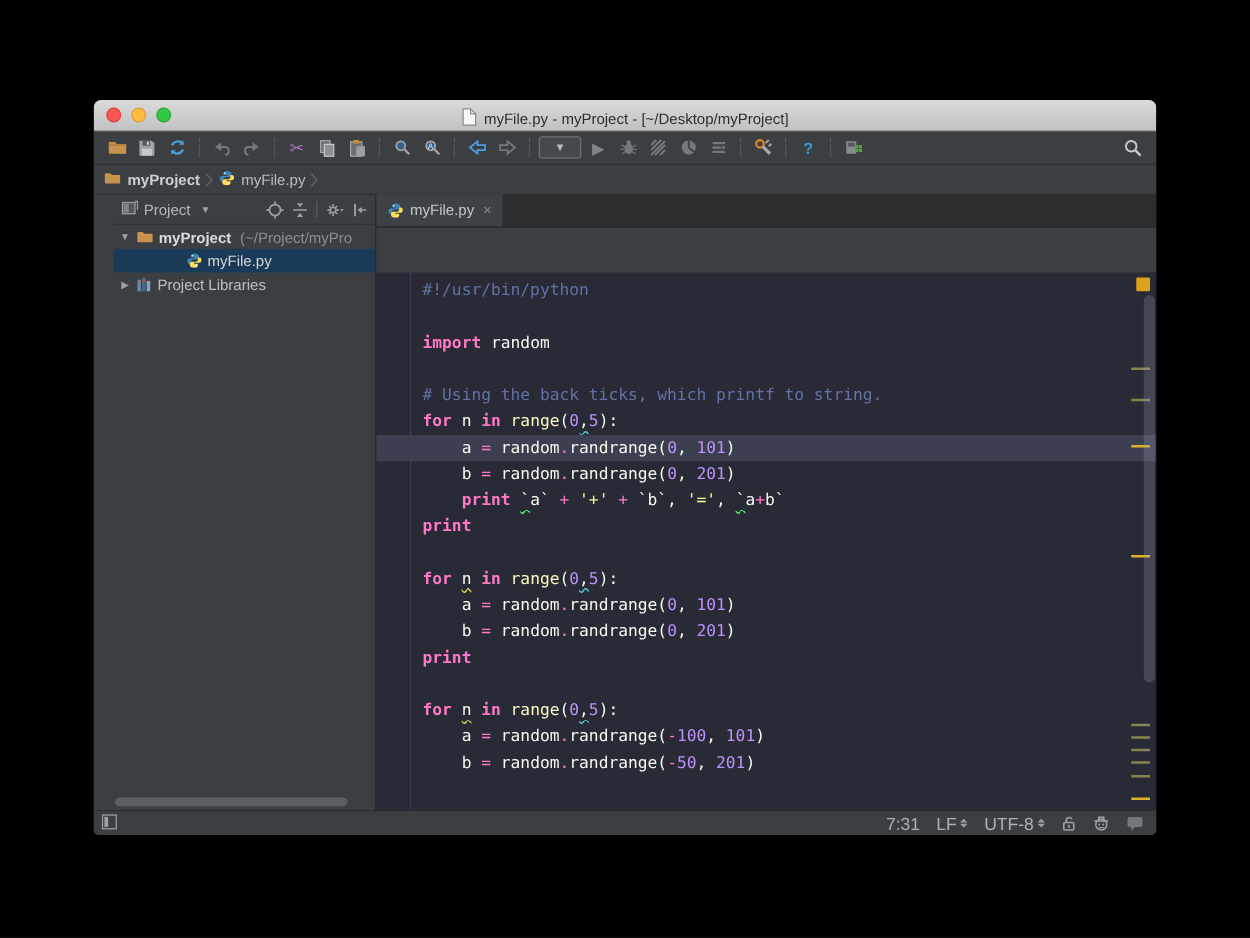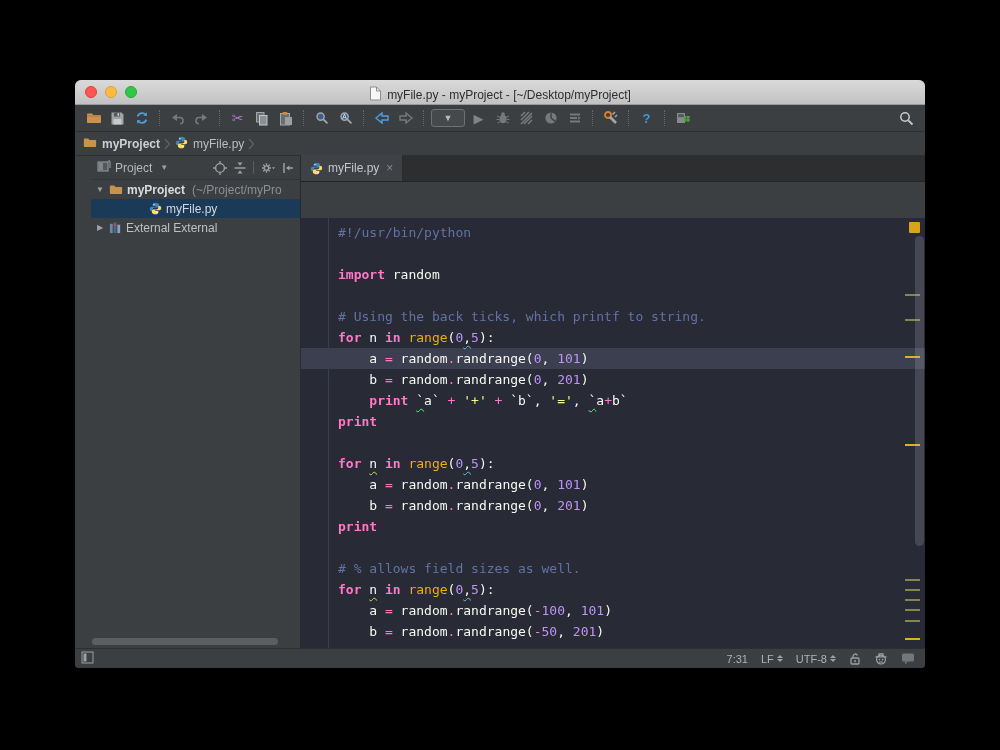--- a/index.html
+++ b/index.html
@@ -60,31 +60,31 @@
   .tab{height:26px;background:#3e4247;display:flex;align-items:center;gap:5px;
     padding:0 9px;font-size:12px;color:#c3c7c9;border-right:1px solid #2a2c2e;}
   .tab .close{color:#84898c;font-size:12px;margin-left:2px;}
   .editor{flex:1;background:#282a36;position:relative;overflow:hidden;margin-top:36px;}
   .gutter-line{position:absolute;left:27px;top:0;bottom:0;width:1px;background:#3b3e53;}
   .code{position:absolute;left:0;right:0;top:4px;font-family:"DejaVu Sans Mono",monospace;
     font-size:13px;line-height:21px;}
   .line{height:21px;padding-left:37px;white-space:pre;}
   .line.caret-row{background:#3c3f50;}
   .tok-p{color:#f8f8f2}.tok-k{color:#ff79c6;font-weight:bold}.tok-c{color:#6272a4}
-  .tok-n{color:#bd93f9}.tok-s{color:#f1fa8c}.tok-o{color:#ff79c6}.tok-f{color:#eab308}
+  .tok-n{color:#bd93f9}.tok-s{color:#f1fa8c}.tok-o{color:#ff79c6}.tok-f{color:#fef9c3}
   .sq-g{text-decoration:underline wavy #50fa7b 1px;text-underline-offset:3px;}
   .sq-y{text-decoration:underline wavy #d8d85e 1px;text-underline-offset:3px;}
   .sq-t{text-decoration:underline wavy #56c8d8 1px;text-underline-offset:3px;}
   .stripe-mark{position:absolute;right:5px;width:15px;height:2px;}
   .v-thumb{position:absolute;right:1px;width:9px;border-radius:5px;background:rgba(172,178,192,.22);}
   .indicator{position:absolute;right:5px;top:4px;width:11px;height:11px;background:#dba21c;border-radius:1px;}
 
   
   .statusbar{height:20px;background:#3c3f41;border-top:1px solid #2c2e2f;
-    display:flex;align-items:center;font-size:11px;color:#aeb2b5;padding:0 10px 0 6px;}
+    display:flex;align-items:center;font-size:14px;color:#aeb2b5;padding:0 10px 0 6px;}
   .sb-right{margin-left:auto;display:flex;align-items:center;gap:13px;}
   .sb-item{display:flex;align-items:center;gap:2px;}
   .updown{display:inline-flex;flex-direction:column;gap:1px;margin-left:1px;}
   .updown i{width:0;height:0;border-left:3px solid transparent;border-right:3px solid transparent;display:block;}
   .updown i.up{border-bottom:3px solid #9aa0a3;}
   .updown i.dn{border-top:3px solid #9aa0a3;}
 </style>
 </head>
 <body>
 
@@ -346,21 +346,21 @@
           <div class="tree-row" style="padding-left: 4px;">
             <span class="tw-arrow">▶</span>
             <span style="display: flex; align-items: center;">
               <svg width="13" height="13" viewBox="0 0 14 14">
                 <rect x="1" y="3" width="3" height="10" fill="#6e87a8"></rect>
                 <rect x="5" y="1.5" width="3" height="11.5" fill="#49688c"></rect>
                 <rect x="9" y="4" width="3" height="9" fill="#8aa3c0"></rect>
                 <rect x="5" y="3.5" width="3" height="1.6" fill="#c14b4b"></rect>
               </svg>
             </span>
-            <span class="">External External</span>
+            <span class="">Project Libraries</span>
           </div>
         </div>
       <div class="pp-hscroll" style="width:186px"></div>
     </div>
 
     <div class="editor-area">
       <div class="tabbar" id="tabbar">
           <div class="tab">
             <span style="display: flex; align-items: center;">
               <svg width="13" height="13" viewBox="0 0 16 16">
@@ -386,21 +386,20 @@
             <div class="line caret-row"><span class="tok-p">    a </span><span class="tok-o">=</span><span class="tok-p"> random</span><span class="tok-o">.</span><span class="tok-p">randrange(</span><span class="tok-n">0</span><span class="tok-p">, </span><span class="tok-n">101</span><span class="tok-p">)</span></div>
             <div class="line"><span class="tok-p">    b </span><span class="tok-o">=</span><span class="tok-p"> random</span><span class="tok-o">.</span><span class="tok-p">randrange(</span><span class="tok-n">0</span><span class="tok-p">, </span><span class="tok-n">201</span><span class="tok-p">)</span></div>
             <div class="line"><span class="tok-p">    </span><span class="tok-k">print</span><span class="tok-p"> </span><span class="tok-p sq-g">`</span><span class="tok-p">a` </span><span class="tok-o">+</span><span class="tok-p"> </span><span class="tok-s">'+'</span><span class="tok-p"> </span><span class="tok-o">+</span><span class="tok-p"> `b`, </span><span class="tok-s">'='</span><span class="tok-p">, </span><span class="tok-p sq-g">`</span><span class="tok-p">a</span><span class="tok-o">+</span><span class="tok-p">b`</span></div>
             <div class="line"><span class="tok-k">print</span></div>
             <div class="line">&nbsp;</div>
             <div class="line"><span class="tok-k">for</span><span class="tok-p"> </span><span class="tok-p sq-y">n</span><span class="tok-p"> </span><span class="tok-k">in</span><span class="tok-p"> </span><span class="tok-f">range</span><span class="tok-p">(</span><span class="tok-n">0</span><span class="tok-p sq-t">,</span><span class="tok-n">5</span><span class="tok-p">):</span></div>
             <div class="line"><span class="tok-p">    a </span><span class="tok-o">=</span><span class="tok-p"> random</span><span class="tok-o">.</span><span class="tok-p">randrange(</span><span class="tok-n">0</span><span class="tok-p">, </span><span class="tok-n">101</span><span class="tok-p">)</span></div>
             <div class="line"><span class="tok-p">    b </span><span class="tok-o">=</span><span class="tok-p"> random</span><span class="tok-o">.</span><span class="tok-p">randrange(</span><span class="tok-n">0</span><span class="tok-p">, </span><span class="tok-n">201</span><span class="tok-p">)</span></div>
             <div class="line"><span class="tok-k">print</span></div>
             <div class="line">&nbsp;</div>
-            <div class="line"><span class="tok-c"># % allows field sizes as well.</span></div>
             <div class="line"><span class="tok-k">for</span><span class="tok-p"> </span><span class="tok-p sq-y">n</span><span class="tok-p"> </span><span class="tok-k">in</span><span class="tok-p"> </span><span class="tok-f">range</span><span class="tok-p">(</span><span class="tok-n">0</span><span class="tok-p sq-t">,</span><span class="tok-n">5</span><span class="tok-p">):</span></div>
             <div class="line"><span class="tok-p">    a </span><span class="tok-o">=</span><span class="tok-p"> random</span><span class="tok-o">.</span><span class="tok-p">randrange(</span><span class="tok-o">-</span><span class="tok-n">100</span><span class="tok-p">, </span><span class="tok-n">101</span><span class="tok-p">)</span></div>
             <div class="line"><span class="tok-p">    b </span><span class="tok-o">=</span><span class="tok-p"> random</span><span class="tok-o">.</span><span class="tok-p">randrange(</span><span class="tok-o">-</span><span class="tok-n">50</span><span class="tok-p">, </span><span class="tok-n">201</span><span class="tok-p">)</span></div>
           </div>
         <div id="stripe">
             <div class="stripe-mark" style="top: 76px; background: rgb(133, 133, 79);"></div>
             <div class="stripe-mark" style="top: 101px; background: rgb(133, 133, 79);"></div>
             <div class="stripe-mark" style="top: 138px; background: rgb(217, 179, 33);"></div>
             <div class="stripe-mark" style="top: 226px; background: rgb(217, 179, 33);"></div>
             <div class="stripe-mark" style="top: 361px; background: rgb(133, 133, 79);"></div>

